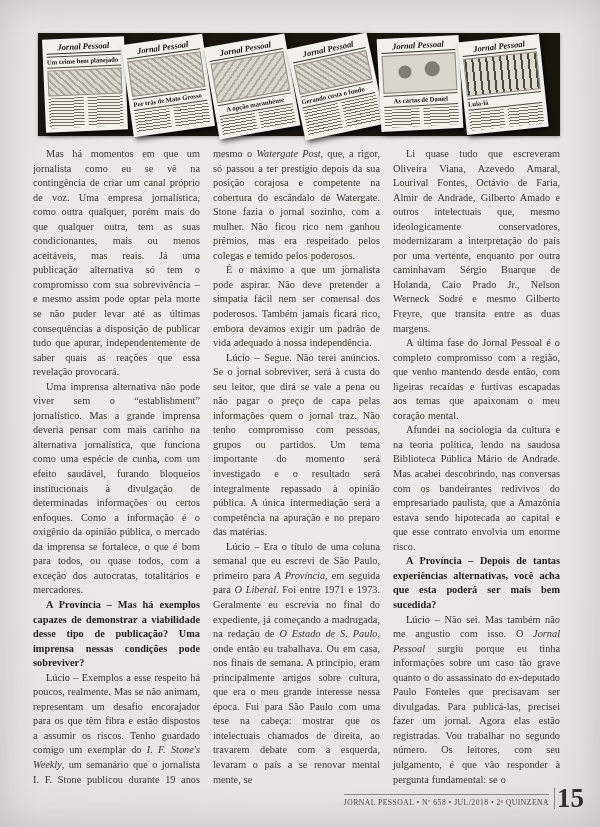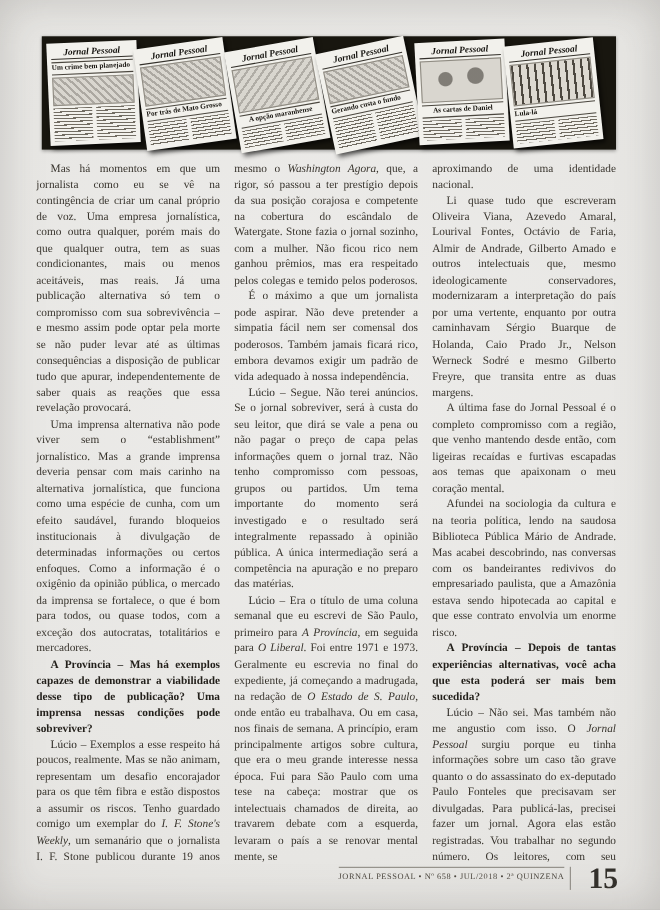--- a/index.html
+++ b/index.html
@@ -70,32 +70,32 @@
     -webkit-hyphens:auto; hyphens:auto;
     word-spacing:.4px;
   }
   .para.noindent { text-indent:0; }
   .para.q { font-weight:bold; color:#221f1a; }
   .it { font-style:italic; }
   .bd { font-weight:normal; color:#221f1a; }
 
   
   .footer {
-    position:absolute; right:38px; bottom:18px;
-    display:flex; align-items:flex-start; gap:5px;
+    position:absolute; right:16px; bottom:18px;
+    display:flex; align-items:flex-end; gap:5px;
   }
   .finfo {
     border-top:1px solid #8d8a83; padding-top:3px; margin-bottom:2px;
     font-size:7.6px; letter-spacing:.5px; color:#4c473f; white-space:nowrap;
     font-family:"Liberation Serif", serif;
   }
   .pagenum {
     font-family:"Liberation Serif", serif; font-weight:bold;
     font-size:27px; line-height:.78; color:#33302b;
-    border-left:1px solid #8d8a83; padding-left:16px;
+    border-left:1px solid #8d8a83; padding-left:2px;
   }
 </style>
 </head>
 <body>
 
 <div class="page">
 
   <div class="band">
       <div class="cover c1">
         <div class="masthead">Jornal Pessoal</div>
@@ -136,27 +136,26 @@
     </div>
 
   <main class="text-columns">
     <div class="col">
         <p class="para"><span>Mas há momentos em que um jornalista como eu se vê na contingência de criar um canal próprio de voz. Uma empresa jornalística, como outra qualquer, porém mais do que qualquer outra, tem as suas condicionantes, mais ou menos aceitáveis, mas reais. Já uma publicação alternativa só tem o compromisso com sua sobrevivência – e mesmo assim pode optar pela morte se não puder levar até as últimas consequências a disposição de publicar tudo que apurar, independentemente de saber quais as reações que essa revelação provocará.</span></p>
         <p class="para"><span>Uma imprensa alternativa não pode viver sem o “establishment” jornalístico. Mas a grande imprensa deveria pensar com mais carinho na alternativa jornalística, que funciona como uma espécie de cunha, com um efeito saudável, furando bloqueios institucionais à divulgação de determinadas informações ou certos enfoques. Como a informação é o oxigênio da opinião pública, o mercado da imprensa se fortalece, o que é bom para todos, ou quase todos, com a exceção dos autocratas, totalitários e mercadores.</span></p>
         <p class="para q"><span>A Província – Mas há exemplos capazes de demonstrar a viabilidade desse tipo de publicação? Uma imprensa nessas condições pode sobreviver?</span></p>
         <p class="para"><span class="bd">Lúcio</span><span> – Exemplos a esse respeito há poucos, realmente. Mas se não animam, representam um desafio encorajador para os que têm fibra e estão dispostos a assumir os riscos. Tenho guardado comigo um exemplar do </span><span class="it">I. F. Stone's Weekly</span><span>, um semanário que o jornalista I. F. Stone publicou durante 19 anos nos Estados Unidos. Com tiragem pequena, foi um jornalzinho único: publicou coisas que nenhum outro jornal publicava,</span></p>
       </div>
     <div class="col">
-        <p class="para noindent"><span>mesmo o </span><span class="it">Washington Agora</span><span>, que, a rigor, só passou a ter prestígio depois da sua posição corajosa e competente na cobertura do escândalo de Watergate. Stone fazia o jornal sozinho, com a mulher. Não ficou rico nem ganhou prêmios, mas era respeitado pelos colegas e temido pelos poderosos.</span></p>
+        <p class="para noindent"><span>mesmo o </span><span class="it">Watergate Post</span><span>, que, a rigor, só passou a ter prestígio depois da sua posição corajosa e competente na cobertura do escândalo de Watergate. Stone fazia o jornal sozinho, com a mulher. Não ficou rico nem ganhou prêmios, mas era respeitado pelos colegas e temido pelos poderosos.</span></p>
         <p class="para"><span>É o máximo a que um jornalista pode aspirar. Não deve pretender a simpatia fácil nem ser comensal dos poderosos. Também jamais ficará rico, embora devamos exigir um padrão de vida adequado à nossa independência.</span></p>
         <p class="para"><span class="bd">Lúcio</span><span> – Segue. Não terei anúncios. Se o jornal sobreviver, será à custa do seu leitor, que dirá se vale a pena ou não pagar o preço de capa pelas informações quem o jornal traz. Não tenho compromisso com pessoas, grupos ou partidos. Um tema importante do momento será investigado e o resultado será integralmente repassado à opinião pública. A única intermediação será a competência na apuração e no preparo das matérias.</span></p>
         <p class="para"><span class="bd">Lúcio</span><span> – Era o título de uma coluna semanal que eu escrevi de São Paulo, primeiro para </span><span class="it">A Província</span><span>, em seguida para </span><span class="it">O Liberal</span><span>. Foi entre 1971 e 1973. Geralmente eu escrevia no final do expediente, já começando a madrugada, na redação de </span><span class="it">O Estado de S. Paulo</span><span>, onde então eu trabalhava. Ou em casa, nos finais de semana. A princípio, eram principalmente artigos sobre cultura, que era o meu grande interesse nessa época. Fui para São Paulo com uma tese na cabeça: mostrar que os intelectuais chamados de direita, ao travarem debate com a esquerda, levaram o país a se renovar mental mente, se</span></p>
       </div>
     <div class="col">
-        <p class="para noindent"><span>aproximando de uma identidade nacional.</span></p>
         <p class="para"><span>Li quase tudo que escreveram Oliveira Viana, Azevedo Amaral, Lourival Fontes, Octávio de Faria, Almir de Andrade, Gilberto Amado e outros intelectuais que, mesmo ideologicamente conservadores, modernizaram a interpretação do país por uma vertente, enquanto por outra caminhavam Sérgio Buarque de Holanda, Caio Prado Jr., Nelson Werneck Sodré e mesmo Gilberto Freyre, que transita entre as duas margens.</span></p>
         <p class="para"><span>A última fase do Jornal Pessoal é o completo compromisso com a região, que venho mantendo desde então, com ligeiras recaídas e furtivas escapadas aos temas que apaixonam o meu coração mental.</span></p>
         <p class="para"><span>Afundei na sociologia da cultura e na teoria política, lendo na saudosa Biblioteca Pública Mário de Andrade. Mas acabei descobrindo, nas conversas com os bandeirantes redivivos do empresariado paulista, que a Amazônia estava sendo hipotecada ao capital e que esse contrato envolvia um enorme risco.</span></p>
         <p class="para q"><span>A Província – Depois de tantas experiências alternativas, você acha que esta poderá ser mais bem sucedida?</span></p>
         <p class="para"><span class="bd">Lúcio</span><span> – Não sei. Mas também não me angustio com isso. O </span><span class="it">Jornal Pessoal</span><span> surgiu porque eu tinha informações sobre um caso tão grave quanto o do assassinato do ex-deputado Paulo Fonteles que precisavam ser divulgadas. Para publicá-las, precisei fazer um jornal. Agora elas estão registradas. Vou trabalhar no segundo número. Os leitores, com seu julgamento, é que vão responder à pergunta fundamental: se o </span></p>
       </div>
   </main>
 
   <div class="footer">
     <span class="finfo">JORNAL PESSOAL • Nº 658 • JUL/2018 • 2ª QUINZENA</span>

